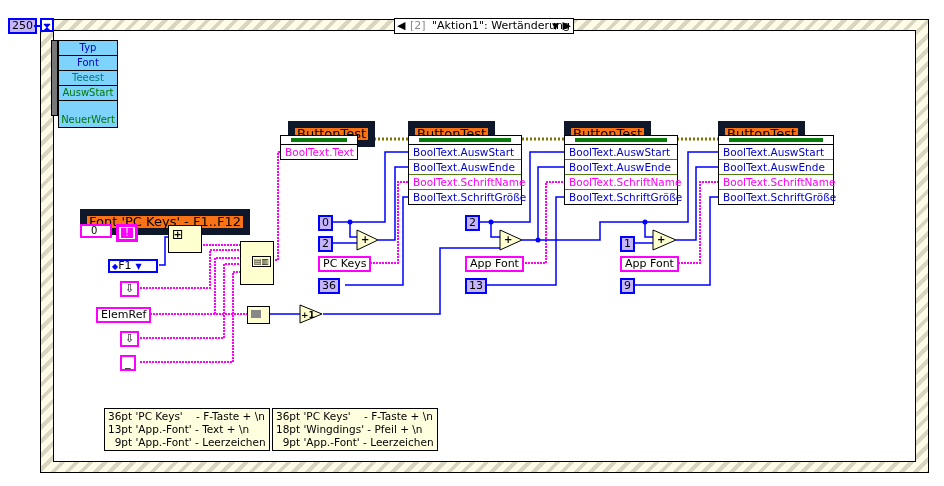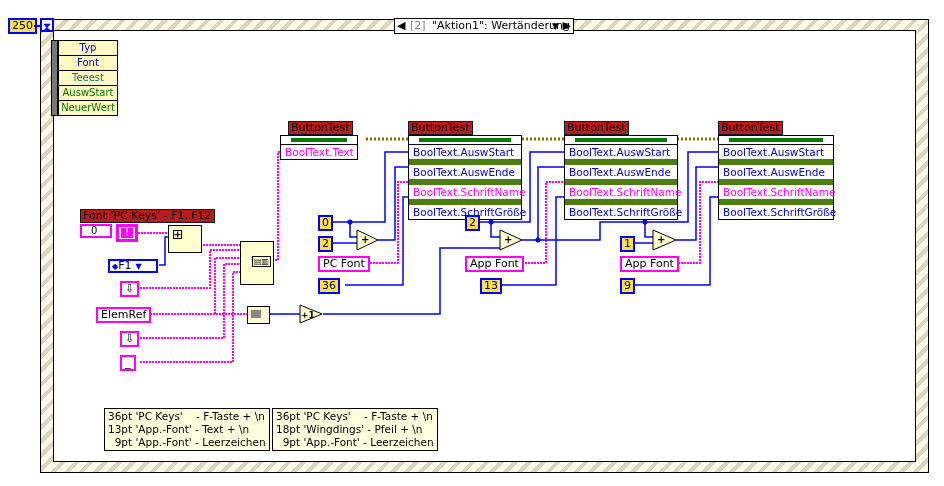--- a/index.html
+++ b/index.html
@@ -1,32 +1,32 @@
 <!DOCTYPE html>
 <html><head>
 <meta charset="utf-8">
 <style>
   html,body{margin:0;padding:0;background:#fff;}
   body{width:944px;height:486px;position:relative;overflow:hidden;font-family:"DejaVu Sans",sans-serif;font-size:11px;}
   .abs{position:absolute;}
   .frame{position:absolute;left:40px;top:19px;width:887px;height:452px;border:1px solid #000;
     background:repeating-linear-gradient(135deg,#fffbe6 0 6px,#d8d6c0 6px 10px);}
   .frame-inner{position:absolute;left:12px;top:10px;right:12px;bottom:10px;background:#fff;border:1px solid #000;}
-  .num{position:absolute;border:2px solid #0000ff;background:#fde047;color:#000;font-size:11px;line-height:12px;padding:0 2px;height:12px;}
+  .num{position:absolute;border:2px solid #0000ff;background:#c4b5fd;color:#000;font-size:11px;line-height:12px;padding:0 2px;height:12px;}
   .str{position:absolute;border:2px solid #ff00ff;background:#fff;color:#000;font-size:11px;line-height:12px;padding:0 3px;height:12px;}
   .sel{position:absolute;left:394px;top:18px;width:178px;height:14px;background:#fff;border:1px solid #000;font-size:11px;line-height:14px;}
-  .evtbl{position:absolute;left:58px;top:40px;width:58px;border:1px solid #000;background:#fef9c3;}
+  .evtbl{position:absolute;left:58px;top:40px;width:58px;border:1px solid #000;background:#7dd3fc;}
   .evtbl div{height:14px;border-bottom:1px solid #000;font-size:10px;line-height:14px;text-align:center;}
-  .evtbl div:last-child{border-bottom:none;}
+  .evtbl div:last-child{border-bottom:none;margin-top:12px;}
   .pn{position:absolute;border:1px solid #000;background:#fff;}
   .pn .hdr{height:8px;background:#fff;border-bottom:1px solid #000;position:relative;}
   .pn .hdr i{position:absolute;left:10px;right:10px;top:2px;height:4px;background:#0a7a0a;}
-  .pn .row{height:14px;border-bottom:6px solid #4d7c0f;font-size:10.5px;line-height:14px;padding-left:4px;white-space:nowrap;}
+  .pn .row{height:14px;border-bottom:1px solid #4d7c0f;font-size:10.5px;line-height:14px;padding-left:4px;white-space:nowrap;}
   .pn .row:last-child{border-bottom:none;}
-  .lbl{position:absolute;border:1px solid #0f172a;background:#b91c1c;font-size:11px;line-height:12px;padding:0 2px;height:12px;}
+  .lbl{position:absolute;border:7px solid #0f172a;background:#f97316;font-size:13px;line-height:12px;padding:0 2px;height:12px;}
   .note{position:absolute;background:#ffffe0;border:1px solid #000;font-size:10.5px;line-height:13px;padding:1px 3px;white-space:pre;}
   .sub{position:absolute;background:#ffffd0;border:1px solid #000;}
   svg.wires{position:absolute;left:0;top:0;}
 </style>
 </head>
 <body>
 
 <div class="num" style="left:8px;top:18px;">250</div>
 <div class="abs" style="left:34px;top:25px;width:8px;height:2px;background:#0000ff;"></div>
 
@@ -171,26 +171,26 @@
       <i></i>
     </div>
   <div class="row" style="color:#0000cc">BoolText.AuswStart</div>
   <div class="row" style="color:#0000cc">BoolText.AuswEnde</div>
   <div class="row" style="color:#ff00ff">BoolText.SchriftName</div>
   <div class="row" style="color:#0000cc">BoolText.SchriftGröße</div>
 </div>
 
 <div class="num" style="left:318px;top:215px;">0</div>
 <div class="num" style="left:318px;top:236px;">2</div>
-<div class="str" style="left:318px;top:256px;">PC Font</div>
+<div class="str" style="left:318px;top:256px;">PC Keys</div>
 <div class="num" style="left:318px;top:278px;">36</div>
 
 <div class="num" style="left:465px;top:215px;">2</div>
 <div class="str" style="left:465px;top:256px;">App Font</div>
-<div class="num" style="left:480px;top:278px;">13</div>
+<div class="num" style="left:465px;top:278px;">13</div>
 
 <div class="num" style="left:620px;top:236px;">1</div>
 <div class="str" style="left:620px;top:256px;">App Font</div>
 <div class="num" style="left:620px;top:278px;">9</div>
 
 <div class="note" style="left:104px;top:408px;">36pt 'PC Keys'    - F-Taste + \n
 13pt 'App.-Font' - Text + \n
   9pt 'App.-Font' - Leerzeichen</div>
 <div class="note" style="left:272px;top:408px;">36pt 'PC Keys'    - F-Taste + \n
 18pt 'Wingdings' - Pfeil + \n

